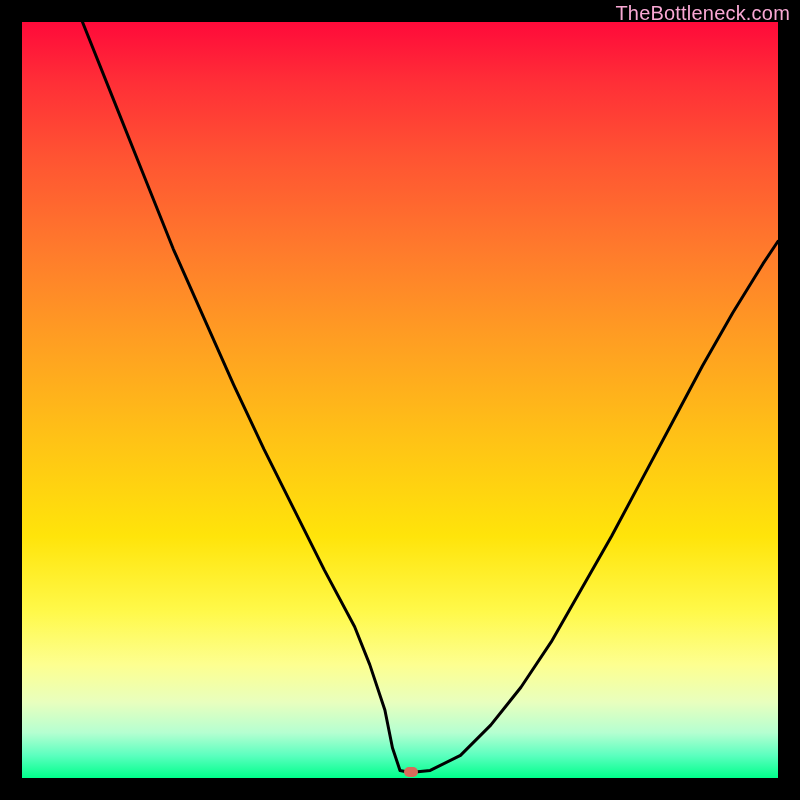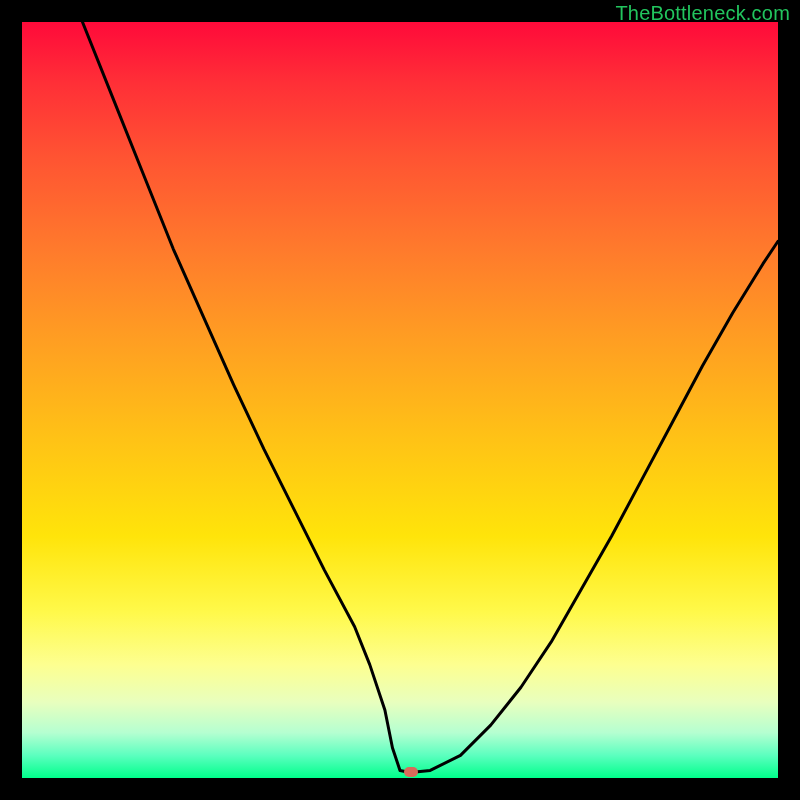--- a/index.html
+++ b/index.html
@@ -58,21 +58,21 @@
     width: 14px;
     height: 10px;
     background: #d96a5a;
     border-radius: 5px;
     transform: translate(-50%, -50%);
   }
   .watermark {
     position: absolute;
     top: 2px;
     right: 10px;
-    color: #22c55e;
+    color: #f9a8d4;
     font-family: Arial, Helvetica, sans-serif;
     font-size: 20px;
     letter-spacing: 0.2px;
     user-select: none;
   }
 </style>
 </head>
 <body>
 
 <div class="chart-container">

